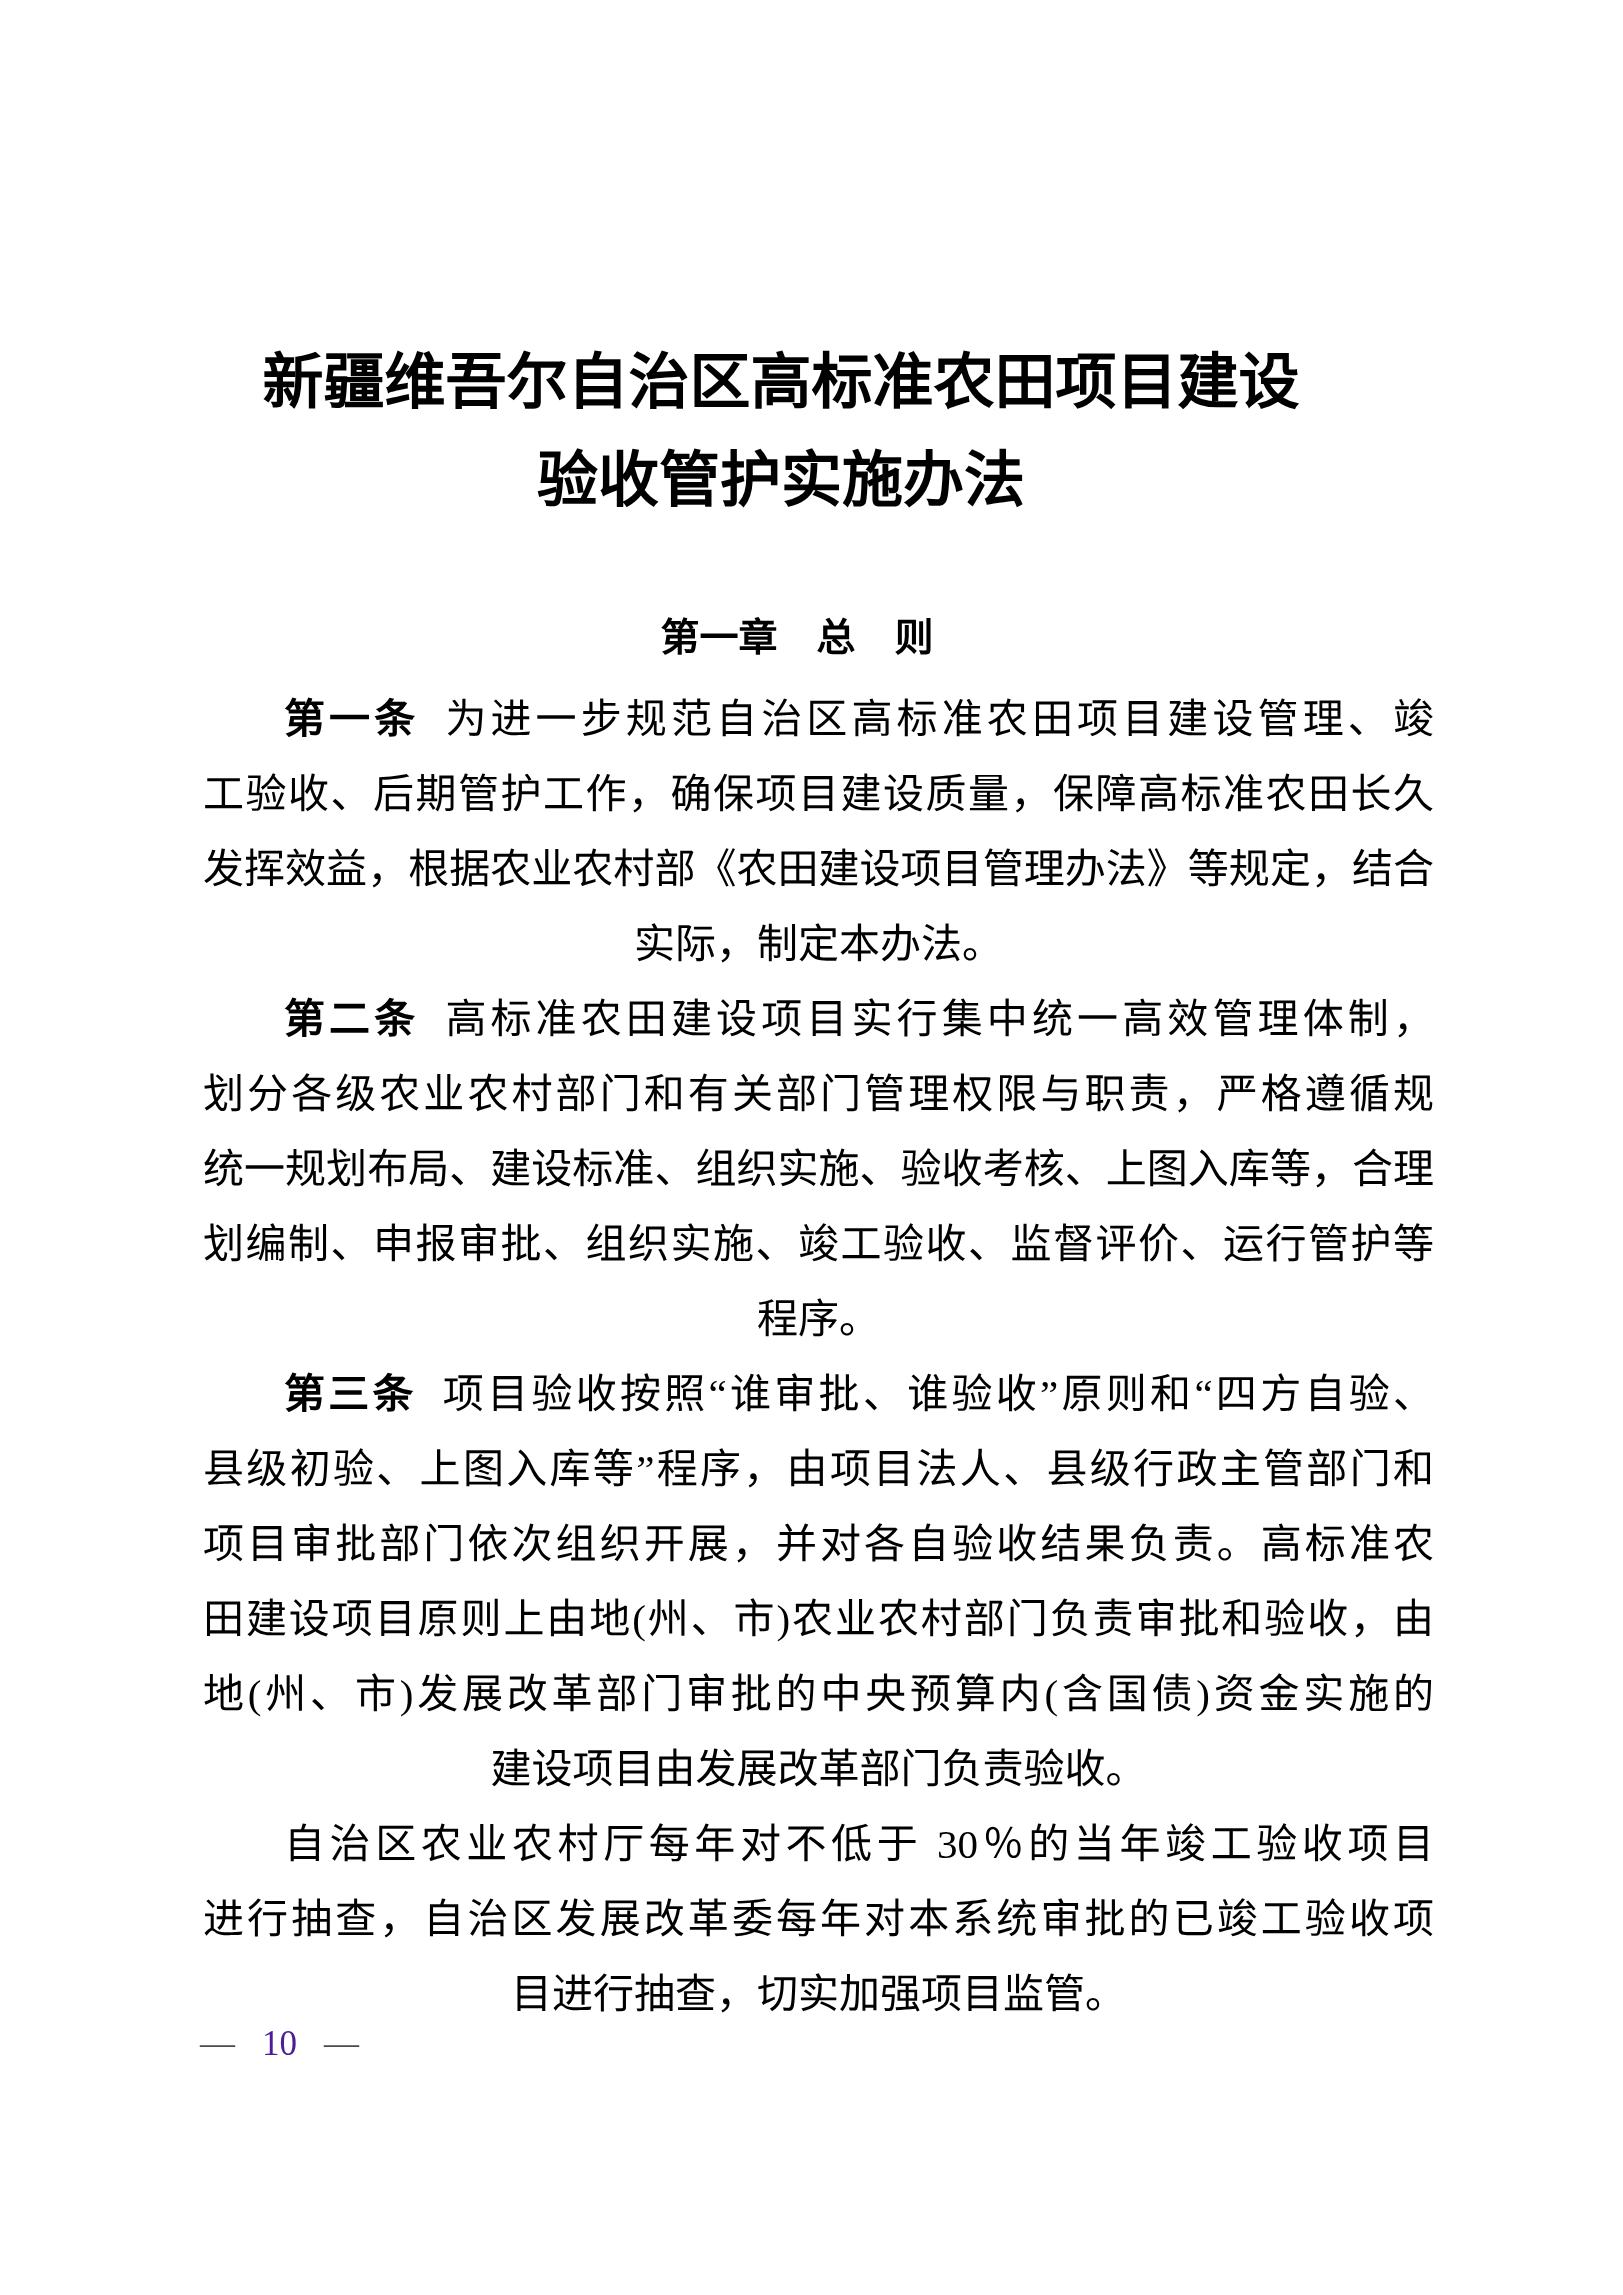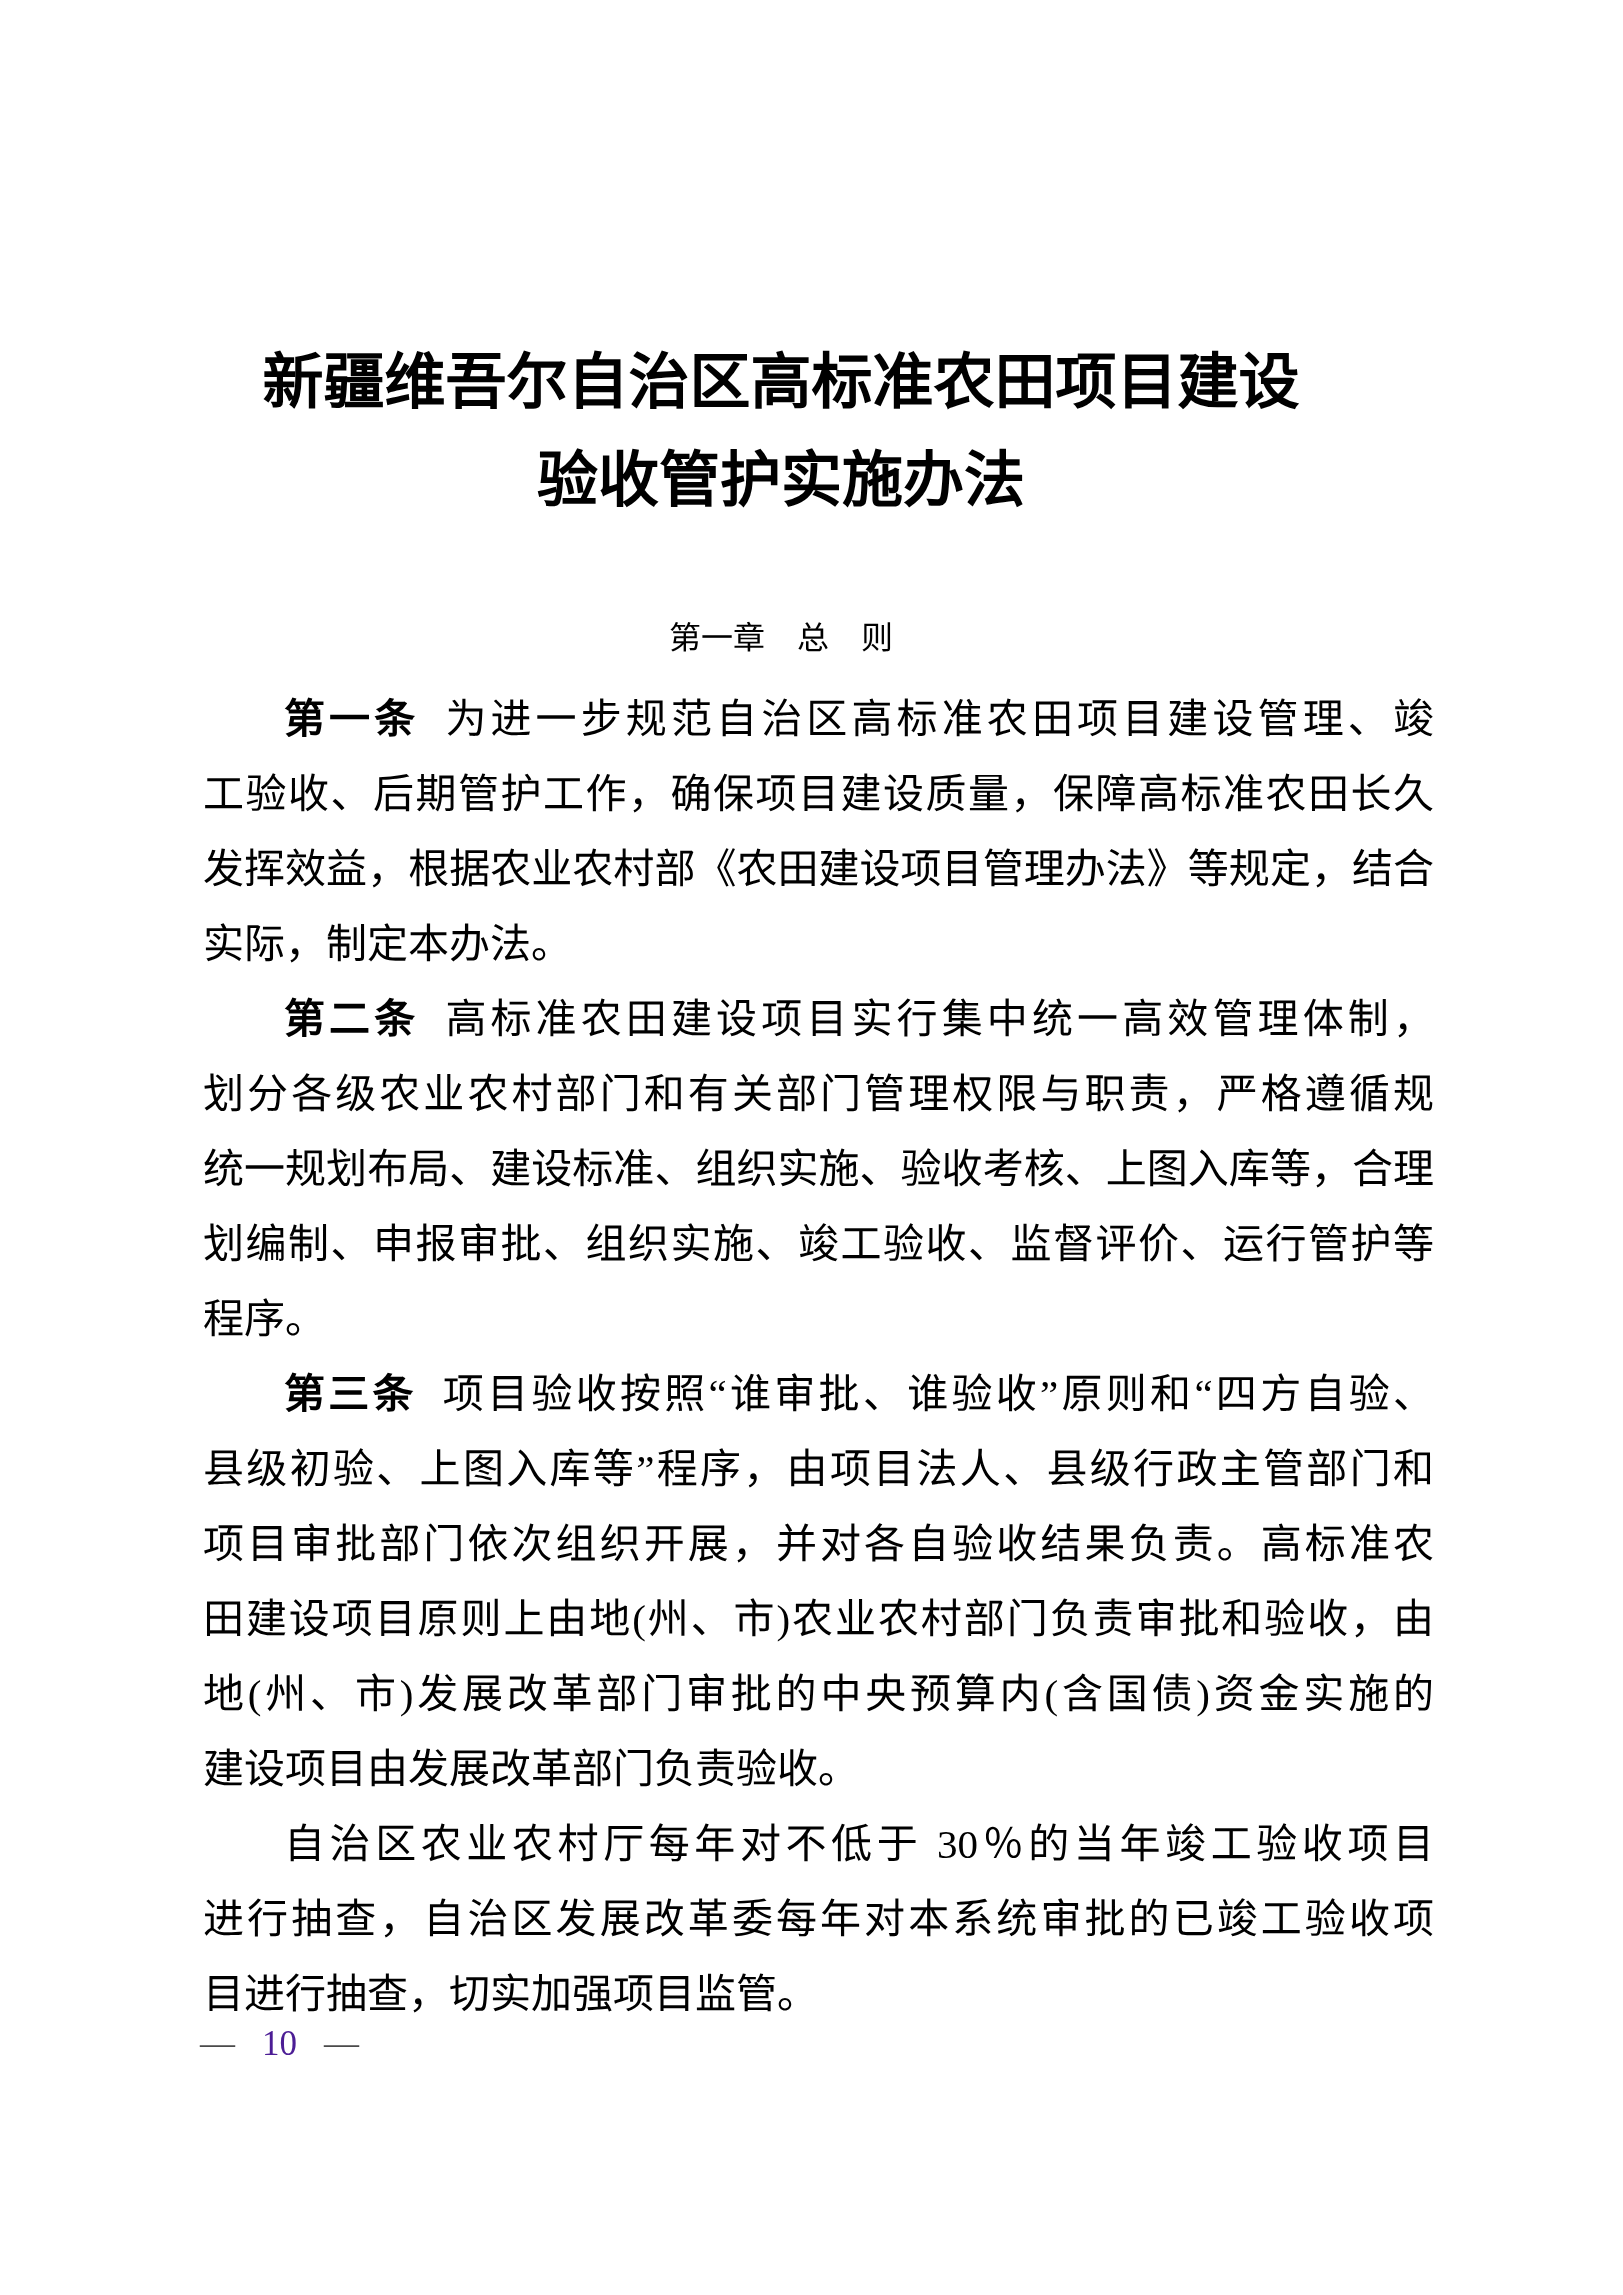--- a/index.html
+++ b/index.html
@@ -25,40 +25,40 @@
     font-weight: bold;
     font-size: 61px;
     line-height: 65px;
     white-space: nowrap;
   }
   .doc-title.t1 { top: 350px; }
   .doc-title.t2 { top: 448px; }
   .chapter-heading {
     position: absolute;
     top: 612px;
-    left: 0;
+    left: 16px;
     width: 100%;
     text-align: center;
     font-family: "Liberation Sans", "DejaVu Sans", sans-serif;
-    font-weight: normal;
-    font-size: 32px;
+    font-weight: bold;
+    font-size: 39px;
     line-height: 52px;
     white-space: nowrap;
   }
   .body-text {
     position: absolute;
     top: 682px;
     left: 203px;
     width: 1231px;
   }
   .line {
     height: 75px;
     line-height: 75px;
     font-size: 41px;
-    text-align: left;
+    text-align: center;
     overflow: hidden;
   }
   .line.just {
     text-align: justify;
     text-align-last: justify;
     text-justify: inter-character;
   }
   .line.ind {
     padding-left: 81px;
   }

